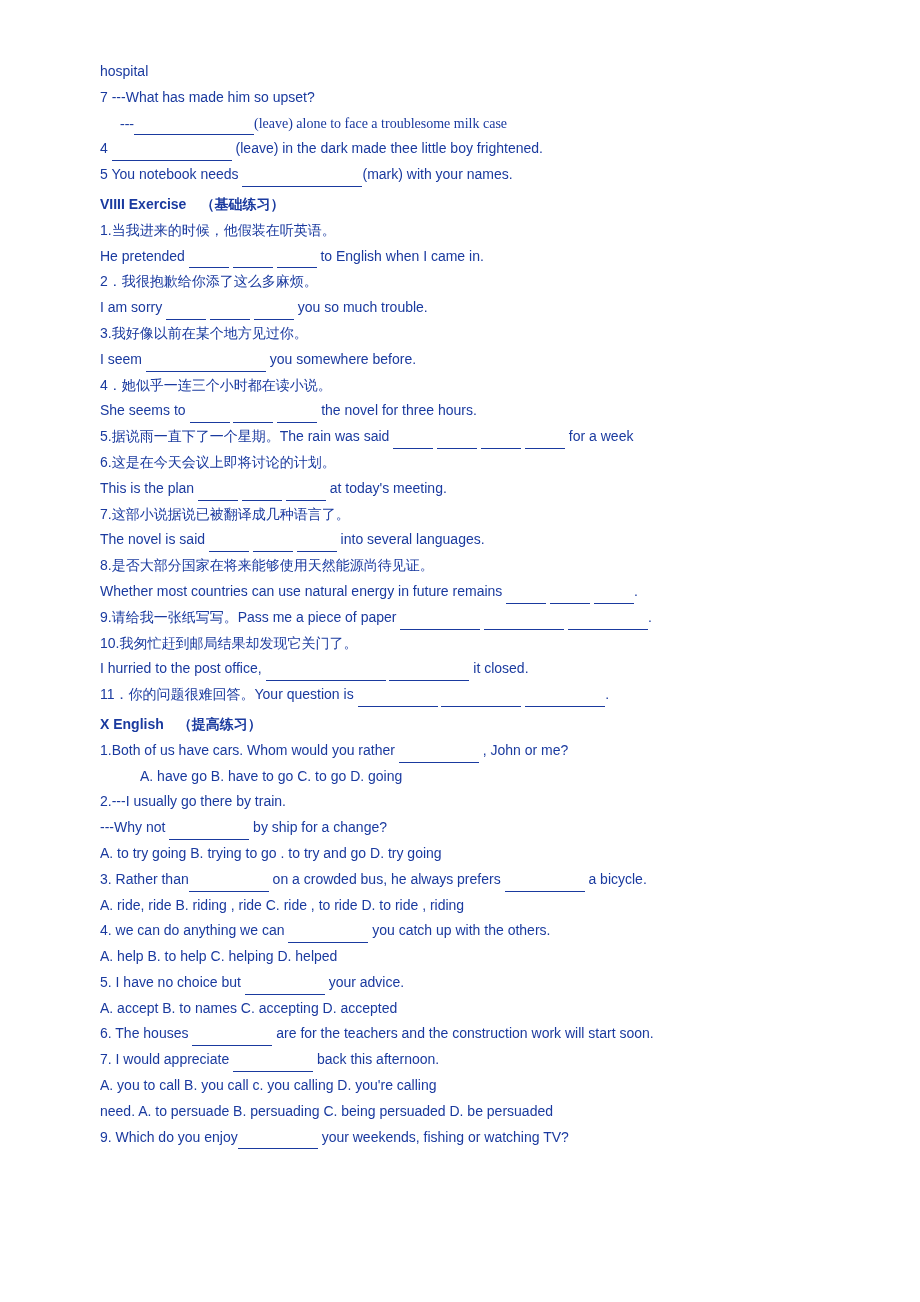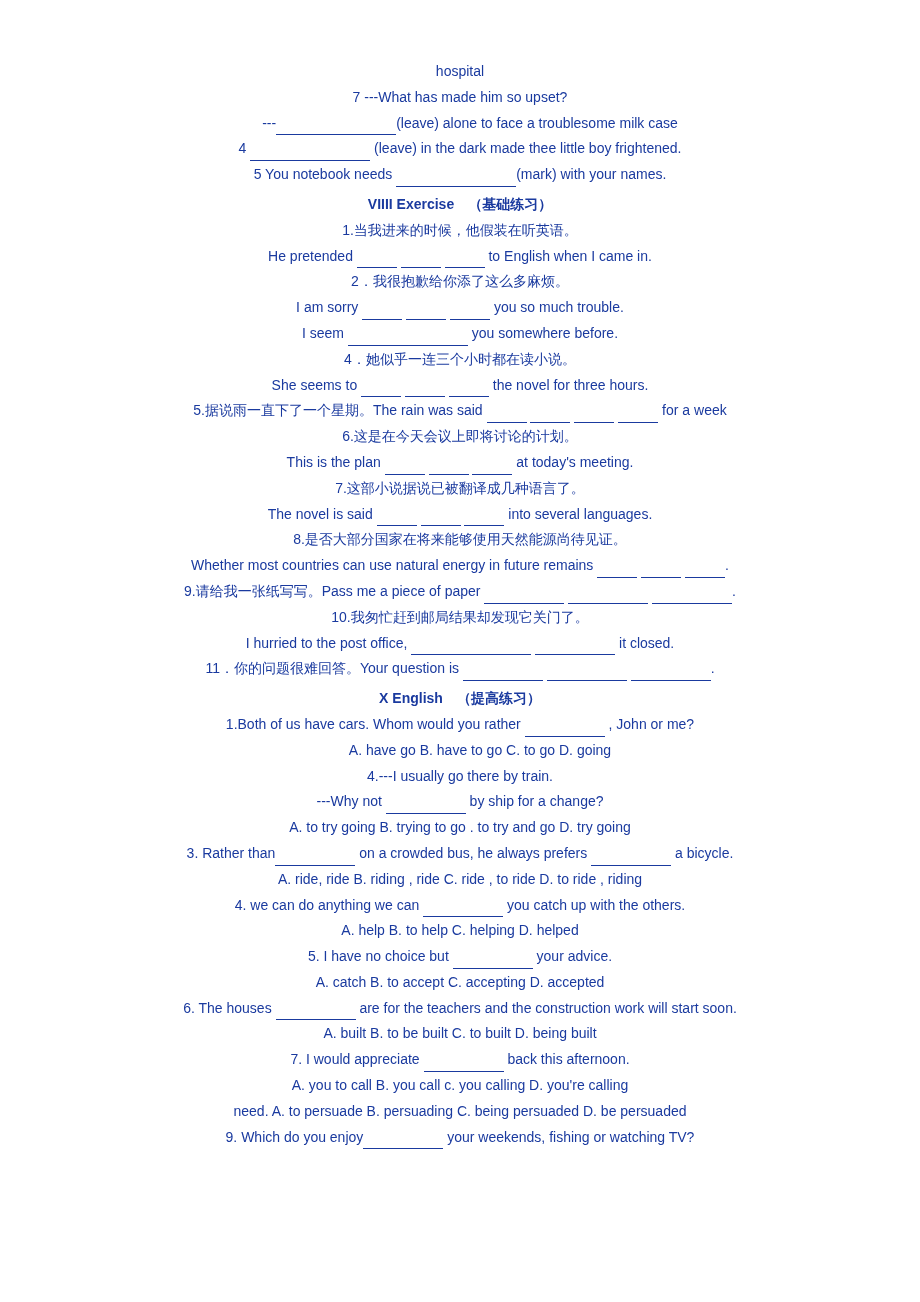--- a/index.html
+++ b/index.html
@@ -12,21 +12,20 @@
       font-family: Arial, sans-serif;
       font-size: 14px;
       color: #1a3a9f;
       width: 920px;
       min-height: 1302px;
       padding: 60px 100px 60px 100px;
       line-height: 1.7;
     }
     .content-block {
       width: 100%;
-      text-align: center;
     }
     p {
       margin-bottom: 2px;
       color: #1a3a9f;
     }
     .section-header {
       font-weight: bold;
       margin-top: 6px;
       margin-bottom: 2px;
     }
@@ -47,58 +46,58 @@
       min-width: 120px;
     }
   </style>
 </head>
 <body>
 
 <div class="content-block">
 
   <p>hospital</p>
   <p>7 ---What has made him so upset?</p>
-  <p style="padding-left:20px;">---<span class="blank blank-lg"></span>(leave) alone to face a troublesome milk case</p>
+  <p style="padding-left:20px;font-family:Liberation Serif, serif;">---<span class="blank blank-lg"></span>(leave) alone to face a troublesome milk case</p>
   <p>4 <span class="blank blank-lg"></span> (leave) in the dark made thee little boy frightened.</p>
   <p>5 You notebook needs <span class="blank blank-lg"></span>(mark) with your names.</p>
 
   <p class="section-header"><strong>VIIII Exercise</strong>　（基础练习）</p>
 
   <p>1.当我进来的时候，他假装在听英语。</p>
   <p>He pretended <span class="blank blank-sm"></span> <span class="blank blank-sm"></span> <span class="blank blank-sm"></span> to English when I came in.</p>
   <p>2．我很抱歉给你添了这么多麻烦。</p>
   <p>I am sorry <span class="blank blank-sm"></span> <span class="blank blank-sm"></span> <span class="blank blank-sm"></span> you so much trouble.</p>
+  <p>3.我好像以前在某个地方见过你。</p>
   <p>I seem <span class="blank blank-lg"></span> you somewhere before.</p>
   <p>4．她似乎一连三个小时都在读小说。</p>
   <p>She seems to <span class="blank blank-sm"></span> <span class="blank blank-sm"></span> <span class="blank blank-sm"></span> the novel for three hours.</p>
   <p>5.据说雨一直下了一个星期。The rain was said <span class="blank blank-sm"></span> <span class="blank blank-sm"></span> <span class="blank blank-sm"></span> <span class="blank blank-sm"></span> for a week</p>
   <p>6.这是在今天会议上即将讨论的计划。</p>
   <p>This is the plan <span class="blank blank-sm"></span> <span class="blank blank-sm"></span> <span class="blank blank-sm"></span> at today's meeting.</p>
   <p>7.这部小说据说已被翻译成几种语言了。</p>
   <p>The novel is said <span class="blank blank-sm"></span> <span class="blank blank-sm"></span> <span class="blank blank-sm"></span> into several languages.</p>
   <p>8.是否大部分国家在将来能够使用天然能源尚待见证。</p>
   <p>Whether most countries can use natural energy in future remains <span class="blank blank-sm"></span> <span class="blank blank-sm"></span> <span class="blank blank-sm"></span>.</p>
   <p>9.请给我一张纸写写。Pass me a piece of paper <span class="blank blank-md"></span>  <span class="blank blank-md"></span>  <span class="blank blank-md"></span>.</p>
   <p>10.我匆忙赶到邮局结果却发现它关门了。</p>
   <p>I hurried to the post office, <span class="blank blank-lg"></span> <span class="blank blank-md"></span> it closed.</p>
   <p>11．你的问题很难回答。Your question is <span class="blank blank-md"></span> <span class="blank blank-md"></span> <span class="blank blank-md"></span>.</p>
 
   <p class="section-header"><strong>X   English</strong>　（提高练习）</p>
 
   <p>1.Both of us have cars. Whom would you rather <span class="blank blank-md"></span> , John or me?</p>
   <p style="padding-left:40px;">A.  have go   B. have to go   C. to go   D. going</p>
-  <p>4.---I usually go there by train.</p>
+  <p>2.---I usually go there by train.</p>
   <p>---Why not <span class="blank blank-md"></span> by ship for a change?</p>
   <p>A.  to try going   B. trying to go   . to try and go   D. try going</p>
   <p>3. Rather than<span class="blank blank-md"></span> on a crowded bus, he always prefers <span class="blank blank-md"></span> a bicycle.</p>
   <p>A. ride, ride   B. riding , ride   C. ride   , to ride   D. to ride   , riding</p>
   <p>4. we can do anything we can <span class="blank blank-md"></span> you catch up with the others.</p>
   <p>A. help   B. to help   C. helping   D. helped</p>
   <p>5. I have no choice but <span class="blank blank-md"></span> your advice.</p>
-  <p>A. catch   B. to accept    C. accepting   D. accepted</p>
+  <p>A. accept   B. to names    C. accepting   D. accepted</p>
   <p>6. The houses <span class="blank blank-md"></span> are for the teachers and the construction work will start soon.</p>
-  <p>A. built   B. to be built   C. to built    D. being built</p>
   <p>7. I would appreciate <span class="blank blank-md"></span> back this afternoon.</p>
   <p>A. you to call   B. you call   c. you calling   D. you're calling</p>
   <p>need.          A. to persuade   B. persuading   C. being persuaded   D. be persuaded</p>
   <p>9. Which do you enjoy<span class="blank blank-md"></span> your weekends, fishing or watching TV?</p>
 
 </div>
 
 </body></html>

